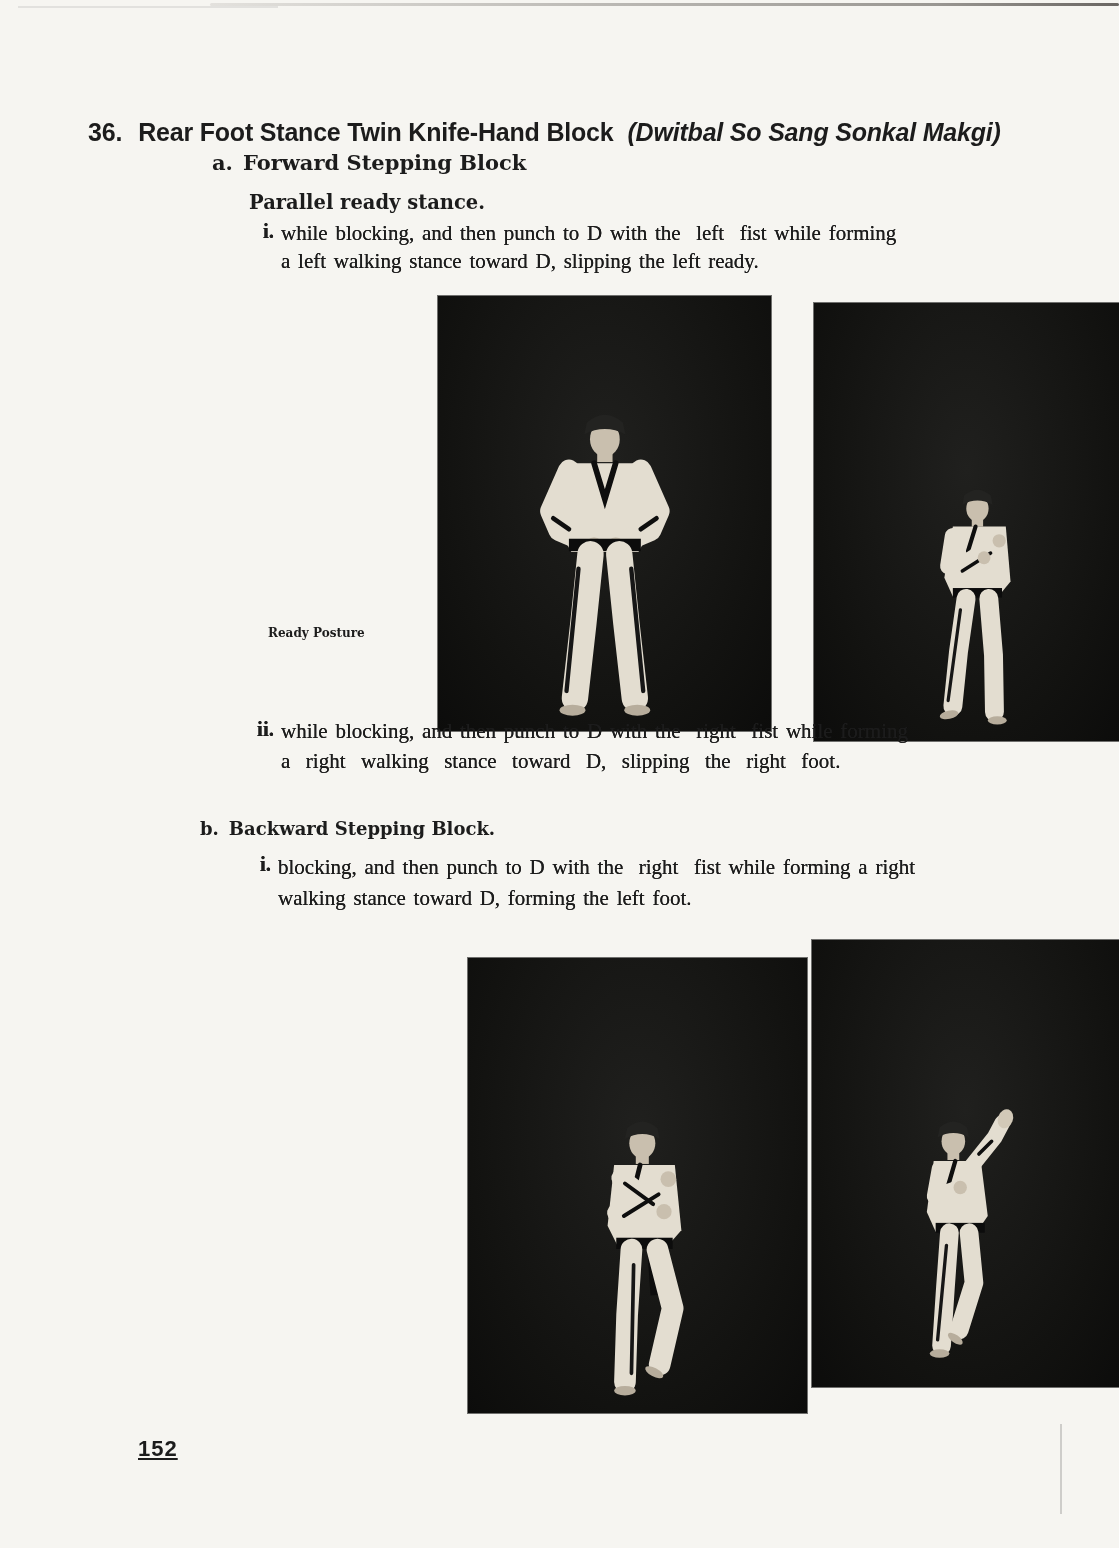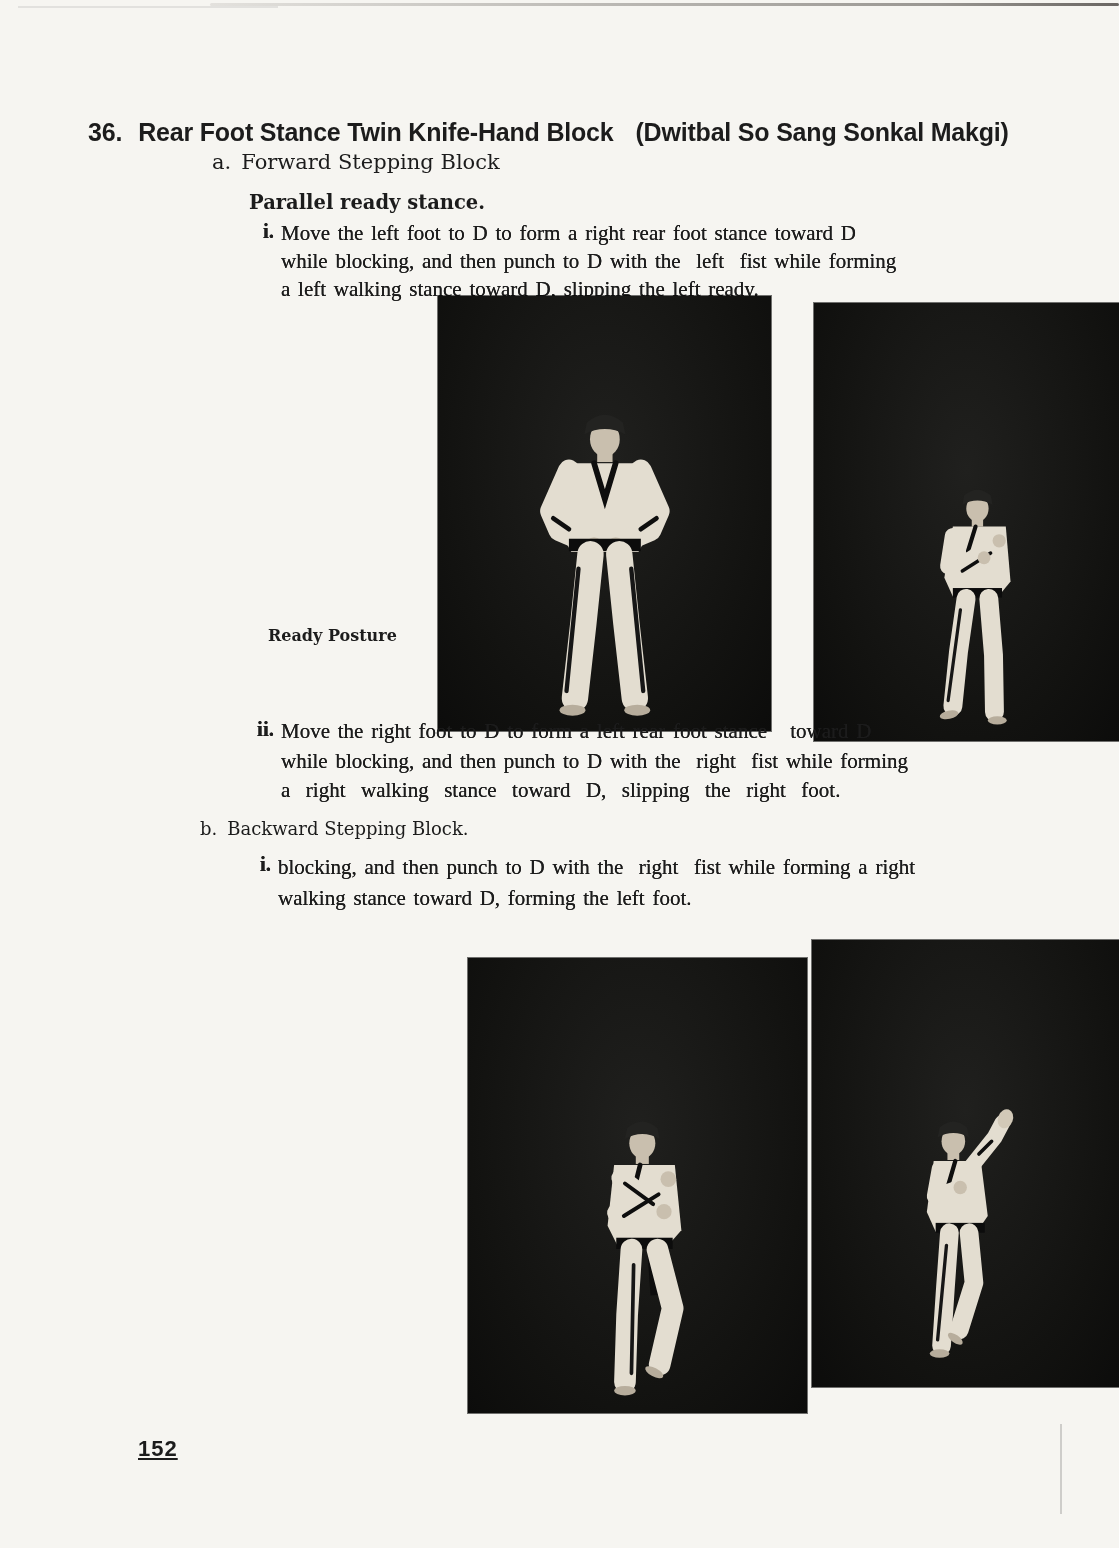--- a/index.html
+++ b/index.html
@@ -27,25 +27,25 @@
   }
 
   
   .main-heading{
     left:88px;top:118px;width:1024px;
     font-family:"Liberation Sans", sans-serif;
     font-weight:bold;font-size:25px;line-height:28px;
     letter-spacing:-0.2px;white-space:nowrap;
   }
   .main-heading .num{margin-right:16px;}
-  .main-heading .rom{margin-left:22px;font-weight:bold;}
+  .main-heading .rom{font-style:italic;margin-left:14px;font-weight:bold;}
 
   .sub-heading{
     font-family:"DejaVu Serif", serif;
-    font-weight:normal;white-space:nowrap;
+    font-weight:bold;white-space:nowrap;
   }
   .sub-a{left:212px;top:150px;font-size:21px;}
   .sub-a .lbl{margin-right:10px;}
   .stance-note{left:249px;top:191px;font-size:19.5px;font-weight:bold;
     font-family:"DejaVu Serif", serif;white-space:nowrap;text-align:right;}
   .sub-b{left:200px;top:818px;font-size:18px;}
   .sub-b .lbl{margin-right:10px;}
 
   
   .item{position:absolute;font-size:21px;word-spacing:2.5px;
@@ -57,21 +57,21 @@
   .item .line{white-space:pre;}
   .item-a-i{left:281px;top:219px;}
   .item-a-i .line{height:28px;line-height:28px;}
   .item-a-ii{left:281px;top:717px;}
   .item-a-ii .line{height:29.5px;line-height:29.5px;}
   .item-b-i{left:278px;top:852px;}
   .item-b-i .line{height:31px;line-height:31px;}
 
   .caption{
     left:268px;top:626px;
-    font-family:"DejaVu Serif", serif;font-weight:bold;font-size:16px;
+    font-family:"DejaVu Serif", serif;font-weight:bold;font-size:12px;
     white-space:nowrap;
   }
 
   .page-number{
     left:138px;top:1436px;
     font-family:"Liberation Sans", sans-serif;font-weight:bold;font-size:22px;
     letter-spacing:1px;
     text-decoration:underline;
   }
 
@@ -104,21 +104,20 @@
 </div>
 
 <div class="abs sub-heading sub-a">
   <span class="lbl">a.</span><span>Forward Stepping Block</span>
 </div>
 
 <div class="abs stance-note">Parallel ready stance.</div>
 
 <div class="item item-a-i">
   <span class="item-label">i.</span>
-  <div class="line">Move the left foot to D to form a right rear foot stance toward D</div>
   <div class="line">while blocking, and then punch to D with the  left  fist while forming</div>
   <div class="line">a left walking stance toward D, slipping the left ready.</div>
 </div>
 
 <div class="photo photo-1">
   <svg style="left:14%;bottom:1%;width:72%;height:97%;" viewBox="0 0 100 134" preserveAspectRatio="xMidYMax meet">
     <ellipse cx="50" cy="14" rx="6.2" ry="7.2" fill="#c9bfae"></ellipse>
     <path d="M42.5,7 Q50,0.5 57.5,7 L58.6,12 Q50,7.5 41.4,12 Z" fill="#232321"></path>
     <rect x="46.8" y="19" width="6.4" height="4.5" fill="#c9bfae"></rect>
     <path d="M34,24 L66,24 L69,52 L64,61 L36,61 L31,52 Z" fill="#e3ddd0"></path>
@@ -161,21 +160,20 @@
     <path d="M42,67 L35.5,115" class="fig-seam" stroke-width="1.7"></path>
     <ellipse cx="36" cy="122.5" rx="5" ry="2.2" fill="#b7ad9c" transform="rotate(-12 36 122.5)"></ellipse>
     <ellipse cx="61.5" cy="125.5" rx="5" ry="2.2" fill="#b7ad9c"></ellipse>
   </svg>
 </div>
 
 <div class="abs caption">Ready Posture</div>
 
 <div class="item item-a-ii">
   <span class="item-label">ii.</span>
-  <div class="line">Move the right foot to D to form a left rear foot stance   toward D</div>
   <div class="line">while blocking, and then punch to D with the  right  fist while forming</div>
   <div class="line">a  right  walking  stance  toward  D,  slipping  the  right  foot.</div>
 </div>
 
 <div class="abs sub-heading sub-b">
   <span class="lbl">b.</span><span>Backward Stepping Block.</span>
 </div>
 
 <div class="item item-b-i">
   <span class="item-label">i.</span>

